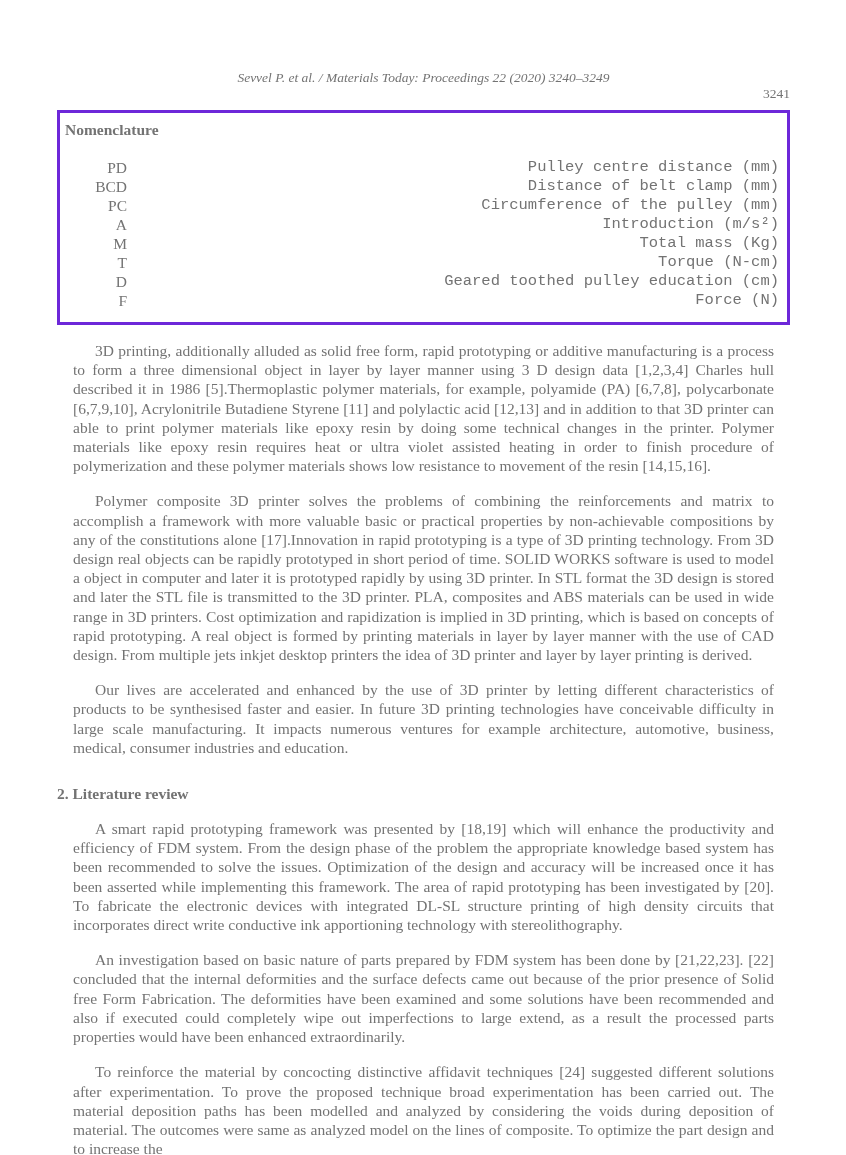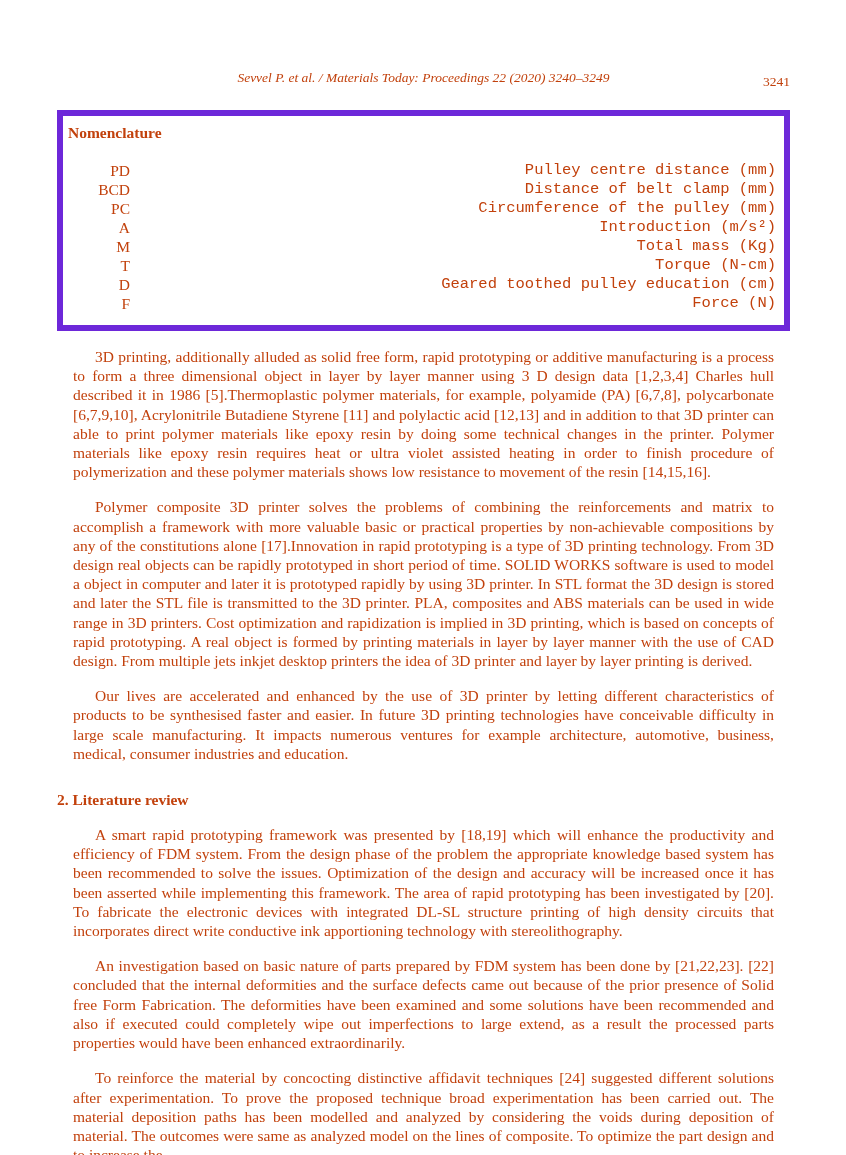--- a/index.html
+++ b/index.html
@@ -5,45 +5,45 @@
   html, body {
     margin: 0;
     padding: 0;
     background: #ffffff;
   }
   .page {
     position: relative;
     width: 846px;
     height: 1155px;
     background: #ffffff;
-    color: #c2410c;
+    color: #737373;
     font-family: "Liberation Serif", serif;
     box-sizing: border-box;
     padding: 70px 56px 0 57px;
     overflow: hidden;
   }
   .header {
     position: relative;
     height: 18px;
     margin-bottom: 22px;
     font-size: 13.5px;
   }
   .citation {
     display: block;
     text-align: center;
     font-style: italic;
   }
   .pageno {
     position: absolute;
     right: 0;
-    top: 4px;
+    top: 16px;
     font-style: normal;
   }
   .nomenclature {
-    border: 6px solid #6d28d9;
+    border: 3px solid #6d28d9;
     padding: 7px 8px 12px 5px;
     font-size: 15.5px;
     line-height: 19px;
     margin-bottom: 4px;
   }
   .nom-title {
     font-weight: bold;
     margin-bottom: 19px;
   }
   .nom-row {

